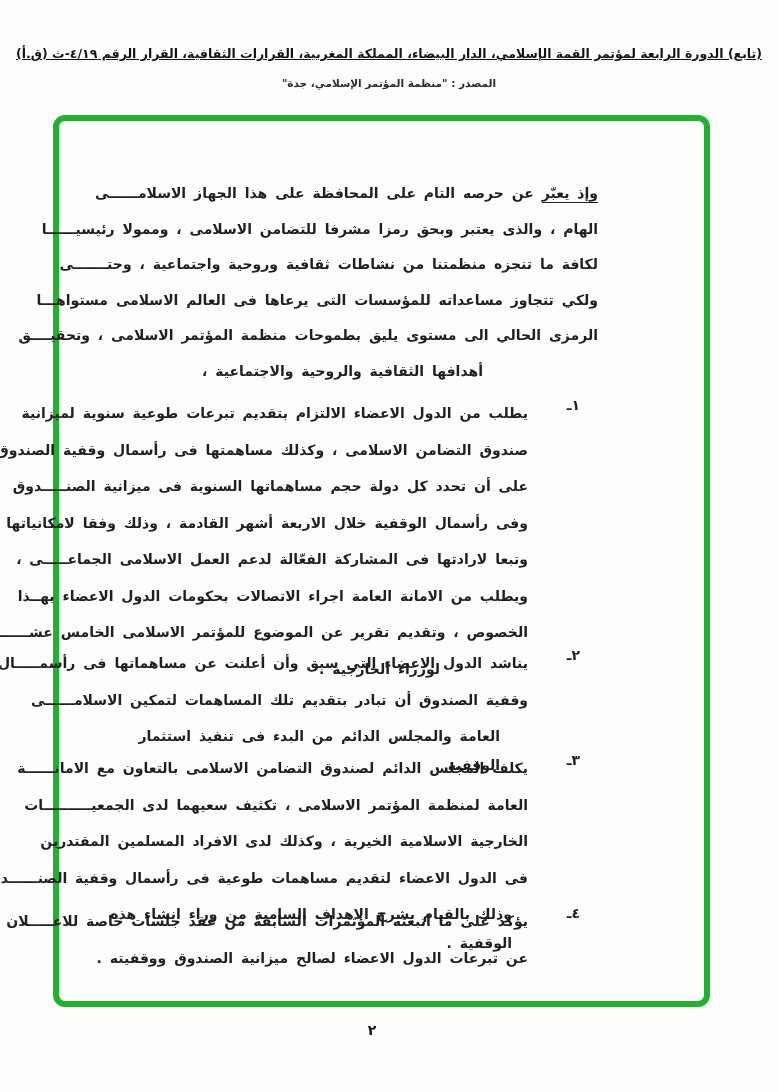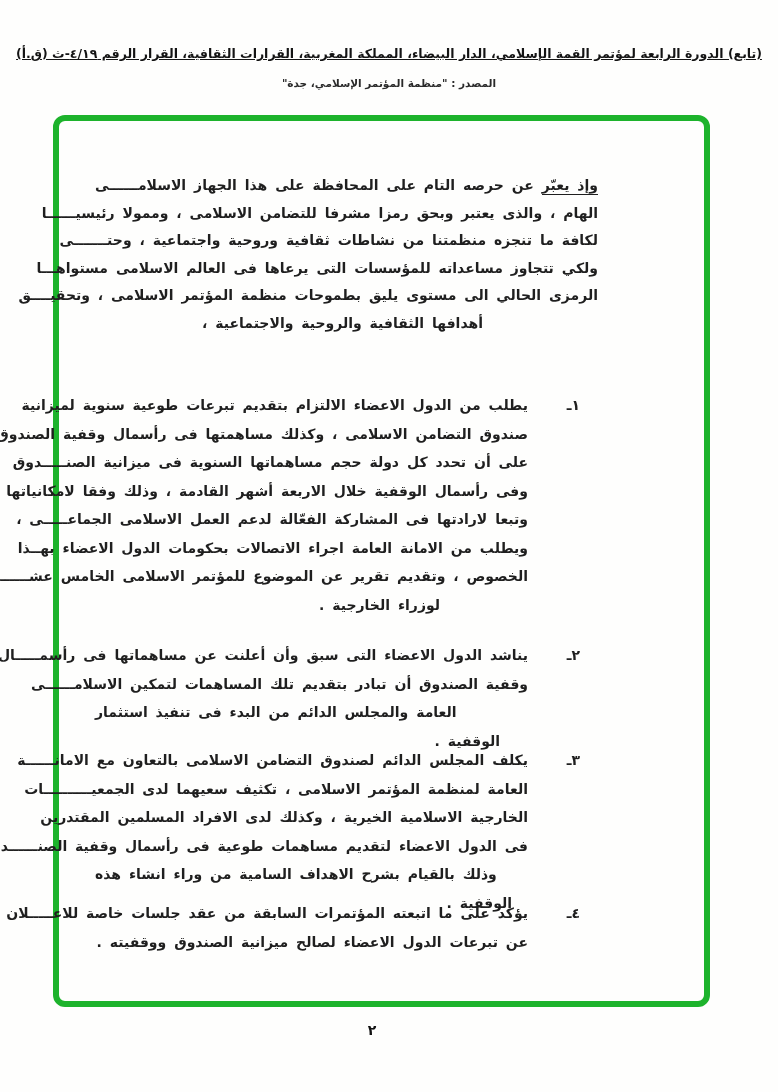--- a/index.html
+++ b/index.html
@@ -39,25 +39,25 @@
   .para .line { line-height:27.5px; }
   .item { display:flex; }
   .item .marker {
     width:70px; padding-right:18px; box-sizing:border-box;
     flex:0 0 70px; line-height:28.5px; text-align:right;
   }
   .item .lines { flex:1 1 auto; min-width:0; }
   .item .lines .line { line-height:28.5px; }
   .line {
     white-space:nowrap;
-    text-align:justify; text-align-last:justify;
+    text-align:justify; text-align-last:justify;margin-top:8px;
   }
   .block .line:last-child,
   .item .lines .line:last-child {
-    text-align:left; text-align-last:right; white-space:normal;
+    text-align:right; text-align-last:right; white-space:normal;
   }
   [data-name="opening-paragraph"] .line:last-child { padding-left:0; padding-right:115px; }
   [data-name="item-1"] .lines .line:last-child { padding-right:88px; }
   [data-name="item-2"] .lines .line:last-child { padding-right:28px; }
   [data-name="item-3"] .lines .line:last-child { padding-right:16px; }
   .i1 { top:391px; }
   .i2 { top:641px; }
   .i3 { top:746px; }
   .i4 { top:899px; }
   .underline { border-bottom:1.6px solid #1f1f1f; padding-bottom:1px; }

